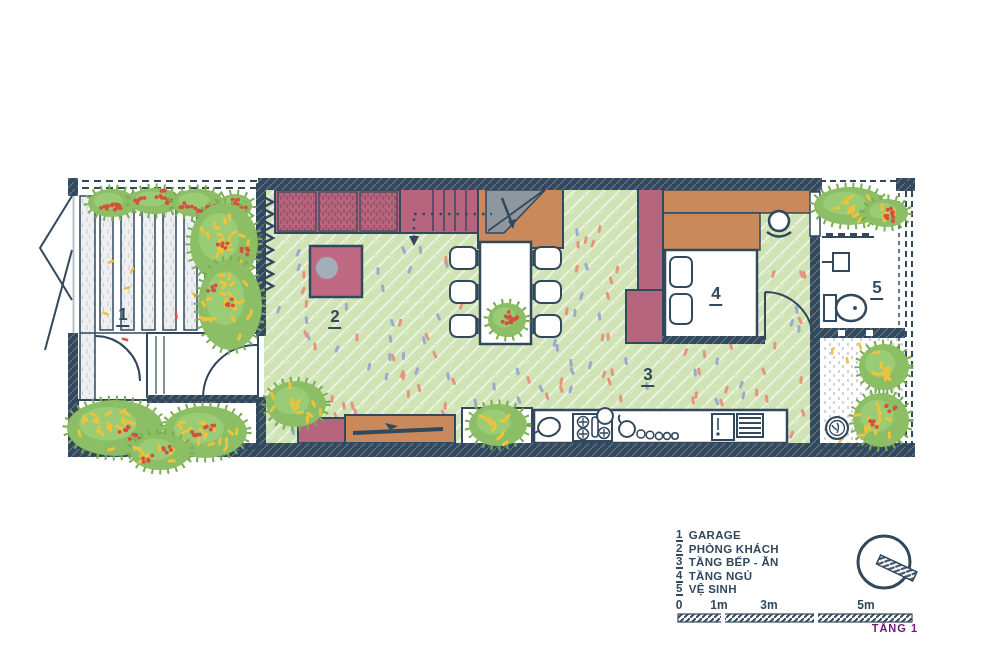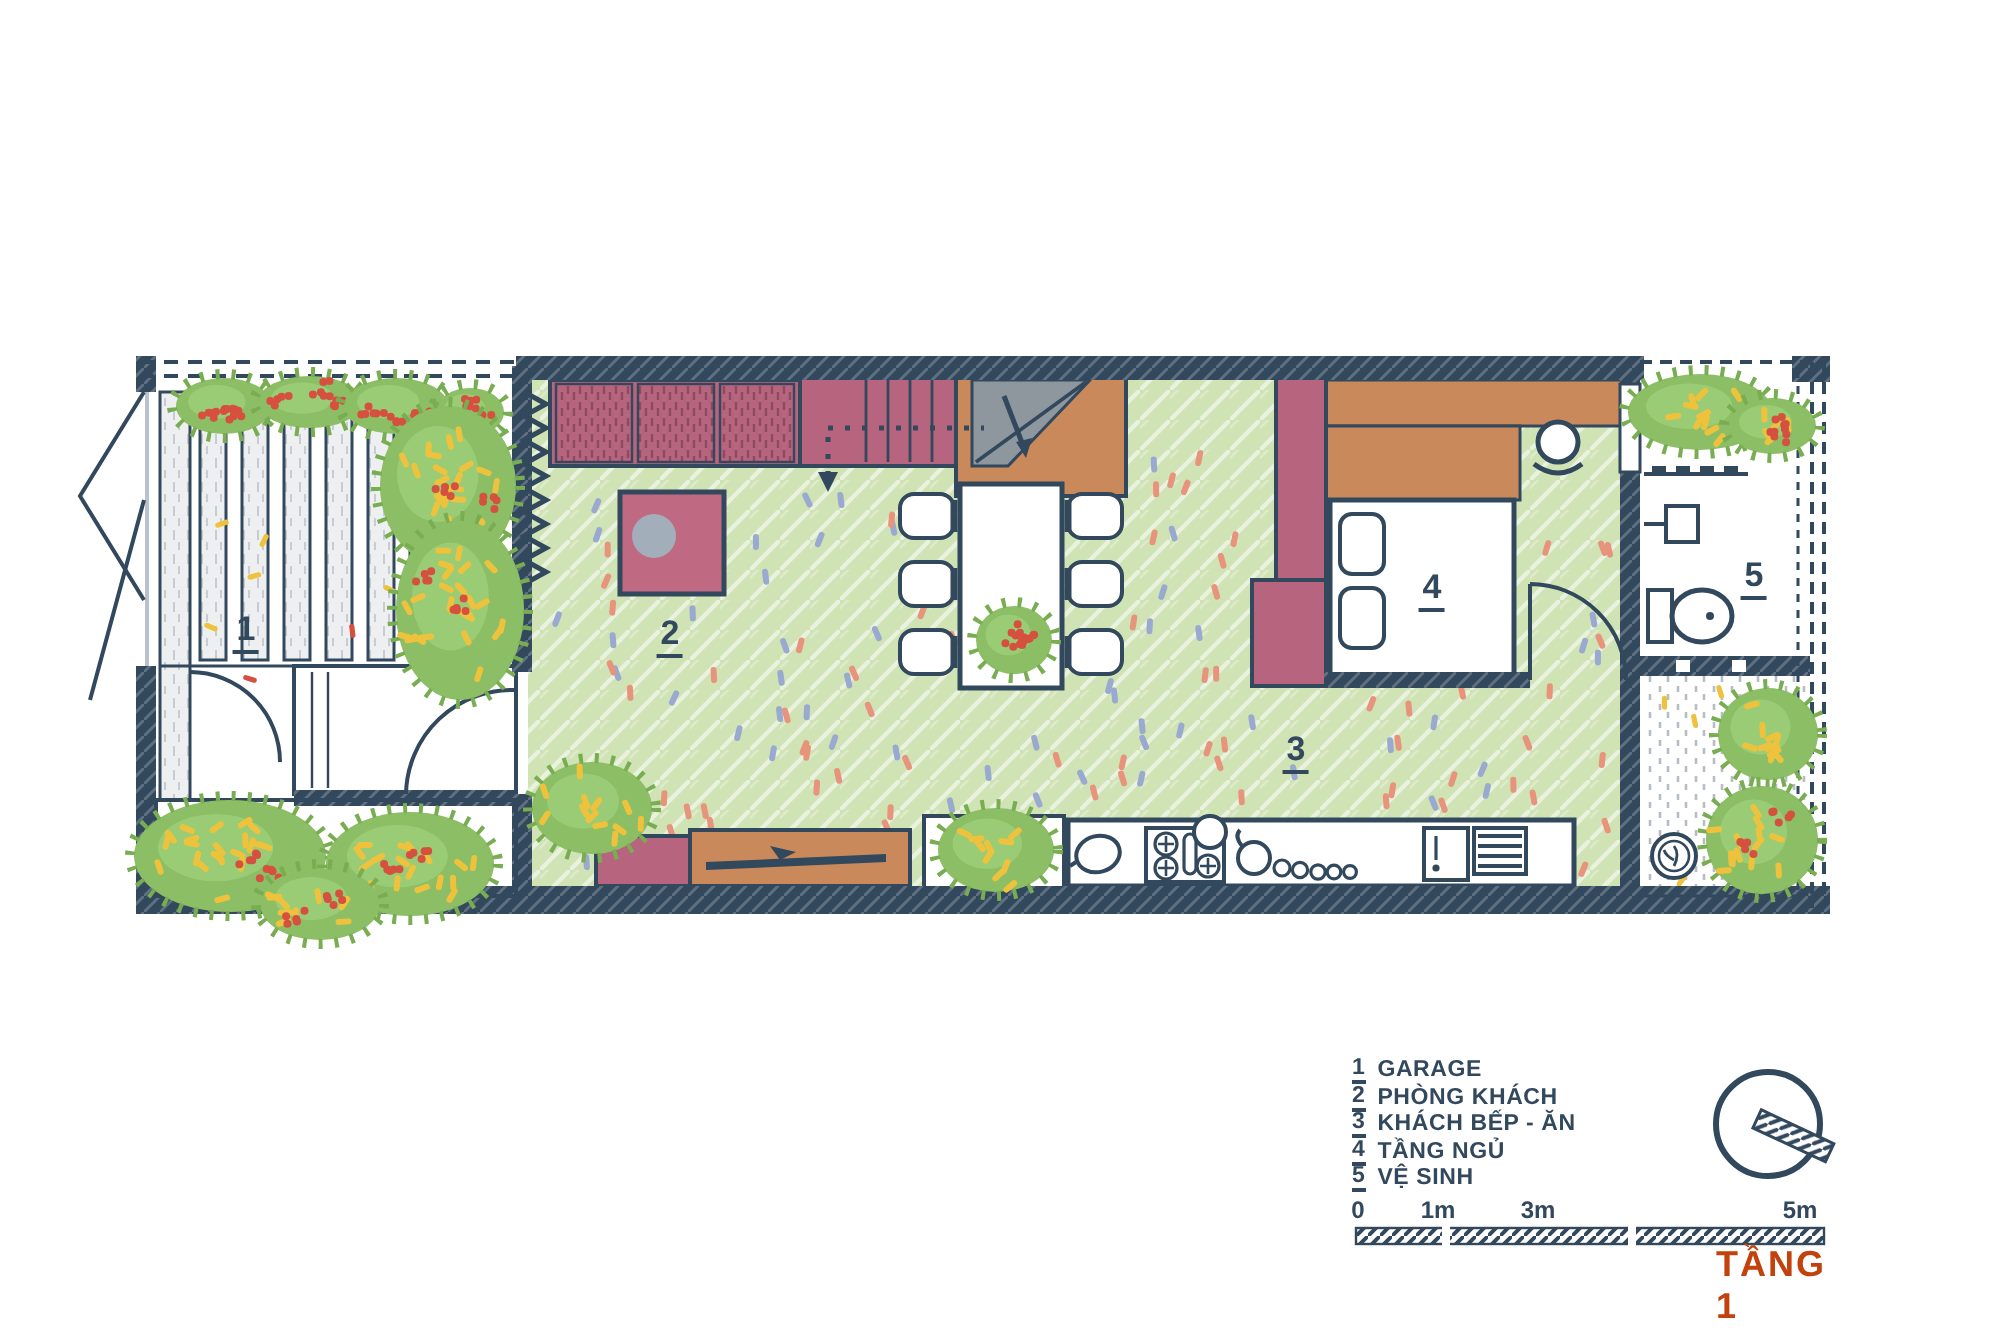--- a/index.html
+++ b/index.html
@@ -7,22 +7,22 @@
          font-family:"Liberation Sans",sans-serif;}
   svg{position:absolute;left:0;top:0;}
   .plan-num{position:absolute;transform:translateX(-50%);font-weight:bold;font-size:17px;
             color:#32485d;border-bottom:2.5px solid #32485d;line-height:1;padding:0 2px 2px;}
   #legend{position:absolute;left:676px;top:529px;color:#32485d;}
   .legend-row{display:flex;gap:6px;font-weight:bold;font-size:11.5px;line-height:13.6px;
               letter-spacing:.3px;}
   .lnum{border-bottom:2px solid #32485d;line-height:11px;align-self:flex-start;}
   .scale-label{position:absolute;top:598px;font-weight:bold;font-size:12px;color:#32485d;
                transform:translateX(-50%);}
-  #floor-label{position:absolute;left:858px;top:622px;width:60px;text-align:left;
-               font-weight:bold;font-size:18px;letter-spacing:1px;color:#c2410c;}
+  #floor-label{position:absolute;left:858px;top:622px;width:60px;text-align:right;
+               font-weight:bold;font-size:11px;letter-spacing:1px;color:#701a75;}
 </style>
 </head>
 <body>
 
 <div id="stage">
 
 <svg id="plan-svg" width="1000" height="667" viewBox="0 0 1000 667">
   <defs>
     <pattern id="wallhatch" width="8" height="8" patternUnits="userSpaceOnUse">
       <rect width="8" height="8" fill="#32485d"></rect>
@@ -763,32 +763,32 @@
   <div class="legend-row">
     <span class="lnum">1</span>
     <span class="lname">GARAGE</span>
   </div>
   <div class="legend-row">
     <span class="lnum">2</span>
     <span class="lname">PHÒNG KHÁCH</span>
   </div>
   <div class="legend-row">
     <span class="lnum">3</span>
-    <span class="lname">KHÁCH BẾP - ĂN</span>
+    <span class="lname">TẦNG BẾP - ĂN</span>
   </div>
   <div class="legend-row">
     <span class="lnum">4</span>
     <span class="lname">TẦNG NGỦ</span>
   </div>
   <div class="legend-row">
     <span class="lnum">5</span>
     <span class="lname">VỆ SINH</span>
   </div>
 </div>
 
 <span class="scale-label" style="left:679px">0</span>
 <span class="scale-label" style="left:719px">1m</span>
 <span class="scale-label" style="left:769px">3m</span>
-<span class="scale-label" style="left:900px">5m</span>
+<span class="scale-label" style="left:866px">5m</span>
 
 <div id="floor-label">TẦNG 1</div>
 
 </div>
 
 </body></html>

